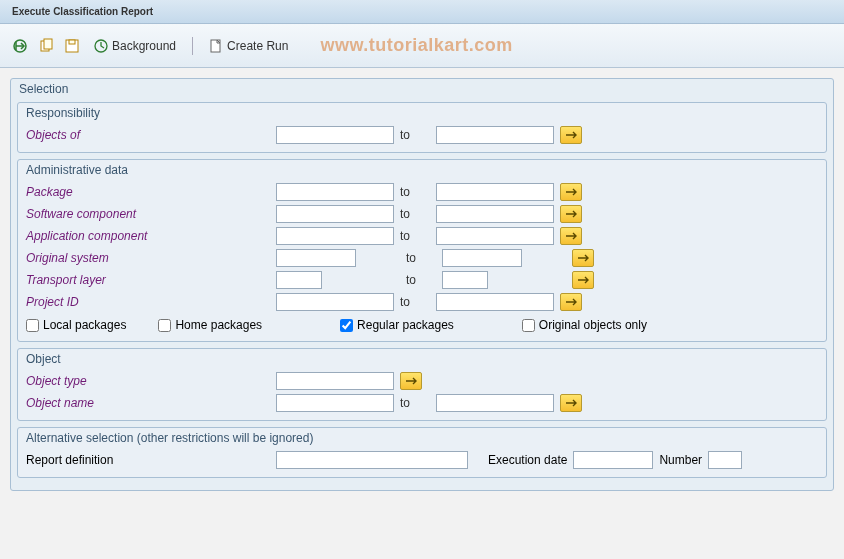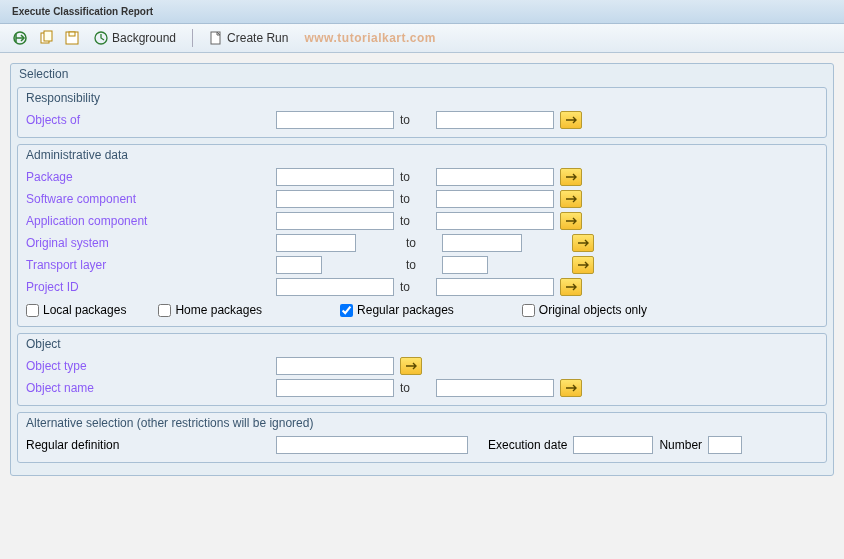--- a/index.html
+++ b/index.html
@@ -21,21 +21,21 @@
       font-weight: bold;
       color: #333;
     }
     .toolbar {
       background: linear-gradient(#f4f8fb, #e3ecf4);
       border-bottom: 1px solid #b3c5d6;
       padding: 4px 10px;
       display: flex;
       align-items: center;
       gap: 6px;
-      height: 29px;
+      height: 44px;
     }
     .toolbar .icon-btn {
       width: 20px;
       height: 20px;
       display: inline-flex;
       align-items: center;
       justify-content: center;
       cursor: pointer;
       border: 1px solid transparent;
       background: transparent;
@@ -47,24 +47,24 @@
       padding: 2px 6px;
       cursor: pointer;
       color: #333;
     }
     .toolbar .sep {
       width: 1px; height: 18px; background: #aab;
       margin: 0 4px;
     }
     .watermark {
       color: rgba(217,122,50,0.55);
-      font-size: 12px;
+      font-size: 18px;
       font-weight: bold;
       letter-spacing: 0.5px;
-      margin-left: 4px;
+      margin-left: 20px;
     }
 
     .page {
       padding: 10px;
     }
     .groupbox {
       border: 1px solid #a8bfd4;
       margin-bottom: 8px;
       background: #e6eef4;
       border-radius: 3px;
@@ -80,21 +80,21 @@
     .outer > .gb-body { padding: 6px; }
     .inner { background: #eaf0f6; margin-bottom: 6px; }
 
     .row {
       display: flex;
       align-items: center;
       gap: 6px;
       padding: 2px 0;
       min-height: 22px;
     }
-    .row .label { width: 170px; color: #8b5cf6; }
+    .row .label { width: 170px; color: #701a75; font-style: italic; }
     .row .from  { width: 118px; }
     .row .from-sm { width: 80px; }
     .row .from-xs { width: 46px; }
     .row .to-lbl { width: 30px; text-align: left; color:#333; }
     .row .to    { width: 118px; }
     .row .to-sm { width: 80px; }
     input[type="text"] {
       height: 18px;
       border: 1px solid #9ab;
       background: #fff;
@@ -317,21 +317,21 @@
                 </svg>
               </span>
             </div>
         </div>
       </div>
 
       <div class="groupbox inner">
         <div class="gb-title">Alternative selection (other restrictions will be ignored)</div>
         <div class="gb-body">
           <div class="row">
-            <span class="spacer-lbl-wide">Regular definition</span>
+            <span class="spacer-lbl-wide">Report definition</span>
             <span style="width:52px"></span>
             <input type="text" style="width: 192px;">
             <span style="margin-left:14px;">Execution date</span>
             <input type="text" style="width: 80px;">
             <span>Number</span>
             <input type="text" style="width: 34px;">
           </div>
         </div>
       </div>
 

